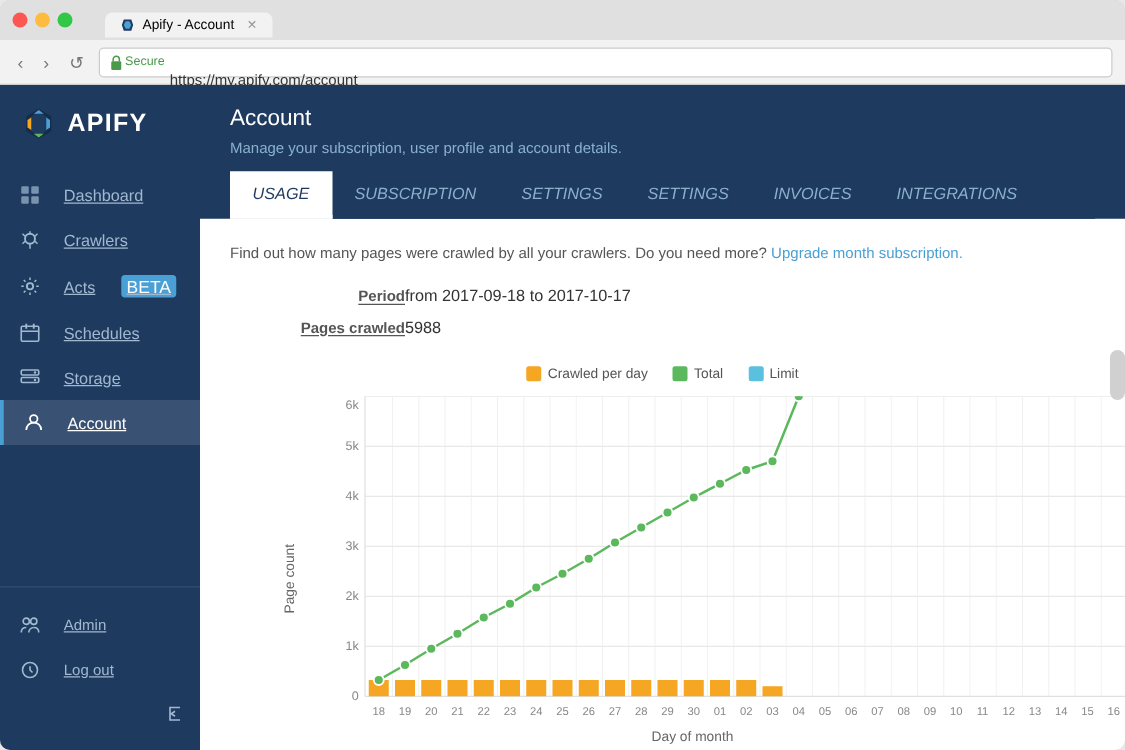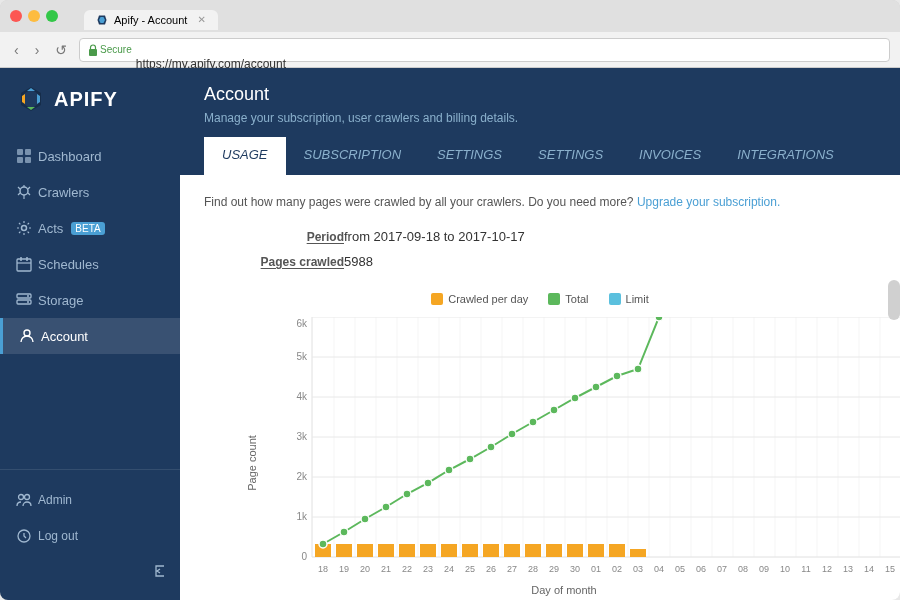--- a/index.html
+++ b/index.html
@@ -73,46 +73,47 @@
     .url-text { font-size: 12px; color: #333; margin-top: 28px; }
 
     .app-body {
       display: flex;
       flex: 1;
       overflow: hidden;
     }
 
     
     .sidebar {
-      width: 180px;
+      width: 160px;
       background: #1e3a5f;
       display: flex;
       flex-direction: column;
       flex-shrink: 0;
     }
     .sidebar-logo {
       padding: 16px 16px;
       display: flex;
       align-items: center;
       gap: 8px;
     }
     .logo-text { color: white; font-size: 20px; font-weight: 700; letter-spacing: 1px; }
 
     .sidebar-nav { flex: 1; padding: 8px 0; }
     .nav-item {
       display: flex;
       align-items: center;
-      gap: 6px;
+      gap: 19px;
       padding: 10px 16px;
       color: #a0b8d0;
       cursor: pointer;
       font-size: 13px;
+      text-decoration: underline;
     }
     .nav-item.active { background: rgba(255,255,255,0.12); color: white; border-left: 3px solid #4a9fd4; }
-    .nav-badge { font-size: 10px; background: #4a9fd4; color: white; padding: 1px 4px; border-radius: 3px; margin-left: 2px; }
+    .nav-badge { font-size: 14px; background: #4a9fd4; color: white; padding: 1px 4px; border-radius: 3px; margin-left: 2px; }
 
     .sidebar-bottom {
       padding: 12px 0;
       border-top: 1px solid rgba(255,255,255,0.1);
       text-align: center;
     }
     .sidebar-bottom .nav-item { font-size: 12px; }
 
     
     .main-content {
@@ -350,35 +351,35 @@
             <path d="M10 2H2v10h8M6 5l-3 2 3 2" stroke="currentColor" stroke-width="1.3" fill="none"></path>
           </svg>
         </div>
       </div>
     </div>
 
     <div class="main-content">
 
       <div class="page-header">
         <div class="page-title">Account</div>
-        <div class="page-subtitle">Manage your subscription, user crawlers and billing details.</div>
+        <div class="page-subtitle">Manage your subscription, user profile and account details.</div>
         <div class="tabs">
           <div class="tab active">USAGE</div>
           <div class="tab">SUBSCRIPTION</div>
           <div class="tab">SETTINGS</div>
           <div class="tab">SETTINGS</div>
           <div class="tab">INVOICES</div>
           <div class="tab">INTEGRATIONS</div>
         </div>
       </div>
 
       <div class="content-area">
         <div class="info-banner">
           <span>Find out how many pages were crawled by all your crawlers. Do you need more?</span>
-          <a href="#">Upgrade your subscription.</a>
+          <a href="#">Upgrade month subscription.</a>
         </div>
 
         <div class="stats-table">
           <div class="stat-row">
             <span class="stat-label">Period</span>
             <span class="stat-value">from 2017-09-18 to 2017-10-17</span>
           </div>
           <div class="stat-row">
             <span class="stat-label">Pages crawled</span>
             <span class="stat-value">5988</span>

